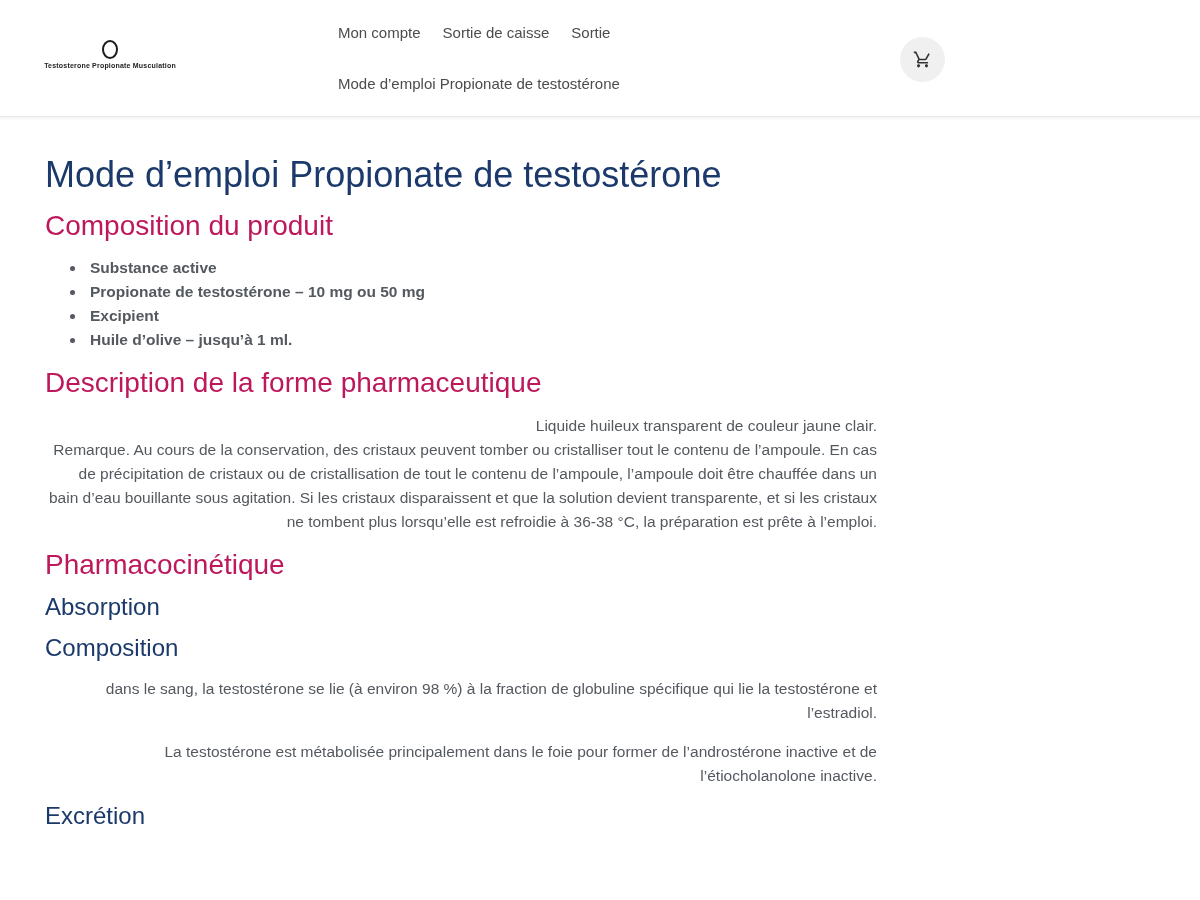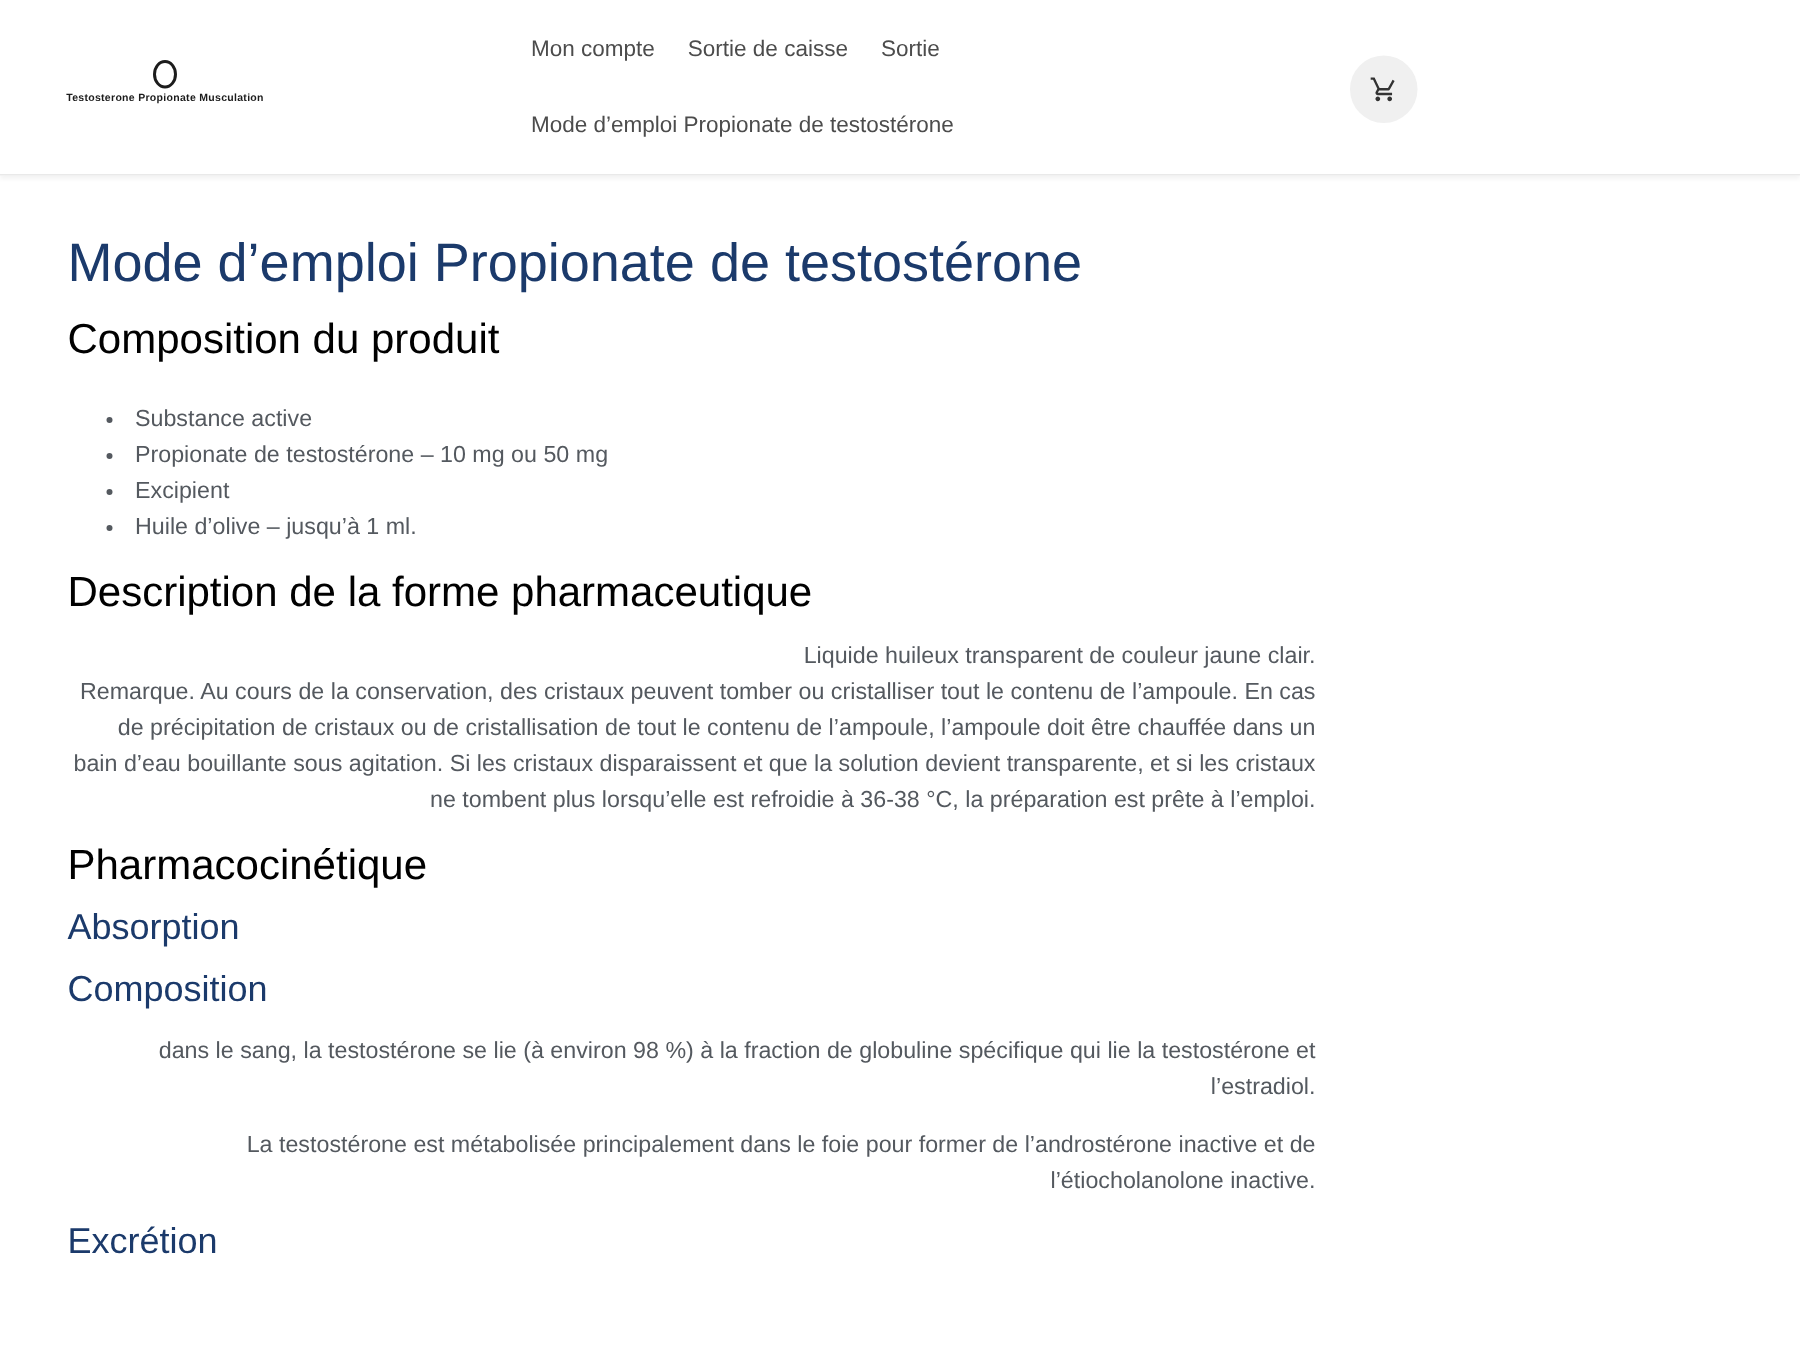--- a/index.html
+++ b/index.html
@@ -30,21 +30,21 @@
     border: 2.5px solid #1c1c1c;
     border-radius: 50%;
     display: block;
   }
   .logo-text {
     margin-top: 3px;
     font-size: 7px; font-weight: bold; color: #1c1c1c;
     letter-spacing: 0.2px; white-space: nowrap;
   }
   nav.main-nav {
-    position: absolute; left: 354px; top: 0;
+    position: absolute; left: 338px; top: 0;
     width: 560px;
     display: flex; flex-wrap: wrap; align-content: flex-start;
     column-gap: 22px; row-gap: 31px;
     padding-top: 23px;
     font-size: 15px; line-height: 20px;
   }
   nav.main-nav a {
     color: #4c4c4c; text-decoration: none; cursor: pointer; white-space: nowrap;
   }
   .cart-btn {
@@ -62,31 +62,31 @@
   main {
     width: 877px;
     padding: 38px 0 0 45px;
   }
   h1 {
     font-size: 36px; line-height: 40px; font-weight: 400;
     color: #1b3a6b; margin: 0 0 14px 0;
   }
   h2 {
     font-size: 28px; line-height: 1.1; font-weight: 400;
-    color: #000000; margin: 16px 0 14px 0;
+    color: #be185d; margin: 16px 0 14px 0;
   }
   h3 {
     font-size: 24px; line-height: 1.12; font-weight: 400;
     color: #1b3a6b; margin: 14px 0 13px 0;
   }
   p, ul {
     font-size: 15.5px; line-height: 24px; color: #54595f;
   }
   p { margin: 15px 0; text-align: right; }
-  ul { margin: 26px 0 15px 0; padding-left: 41px; }
+  ul { margin: 14px 0 15px 0; padding-left: 41px; font-weight: bold; }
   ul li { padding-left: 4px; }
 </style>
 </head>
 <body>
 
 <header>
   <a class="logo">
     <span class="logo-ring"></span>
     <span class="logo-text">Testosterone Propionate Musculation</span>
   </a>

